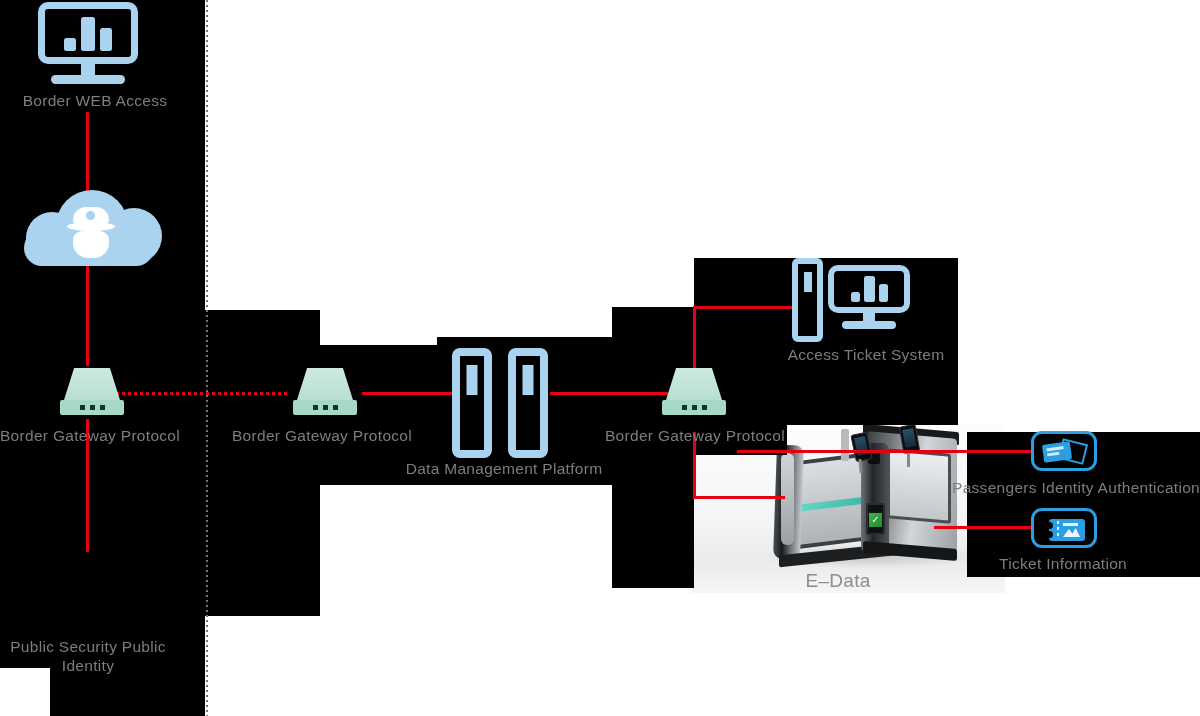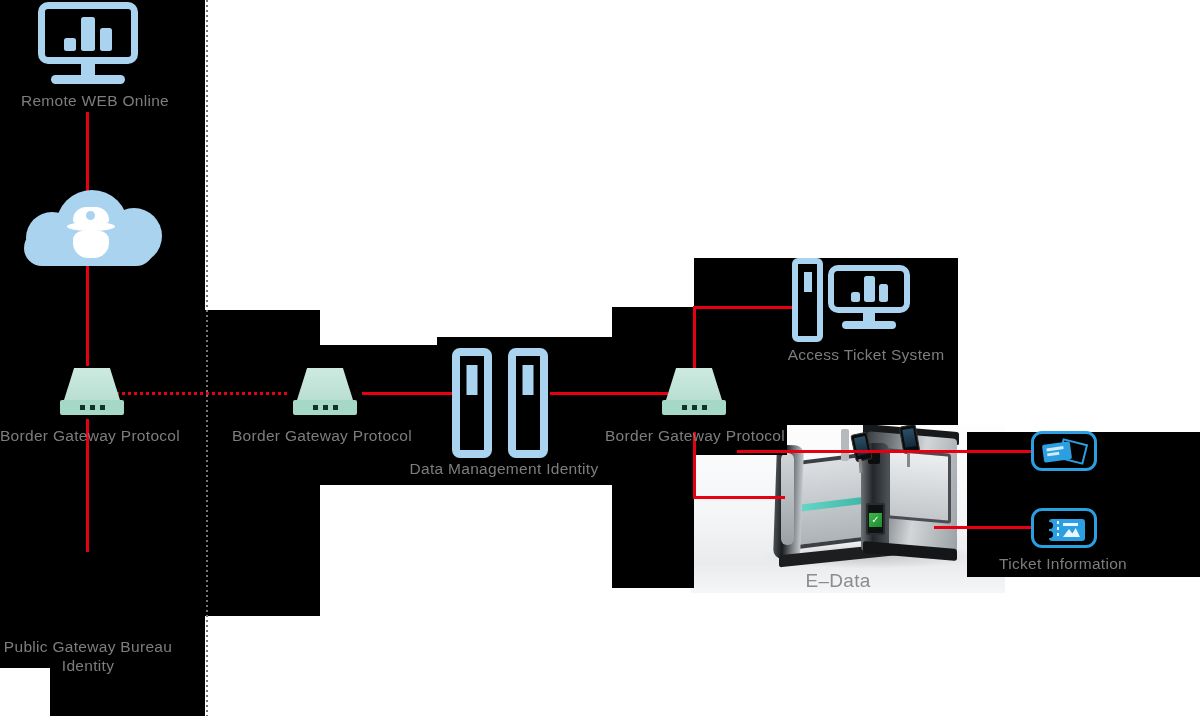--- a/index.html
+++ b/index.html
@@ -215,26 +215,27 @@
   <div class="chip" style="left:1031px;top:508px">
     <div class="ticket">
       <span class="n" style="top:3px"></span>
         <span class="n" style="top:12px"></span>
       <span class="perf"></span>
         <span class="tline"></span>
         <span class="pic"></span>
     </div>
   </div>
 
-  <div class="lbl center" style="left:95px;top:92px">Remote WEB Online</div>
+  <div class="lbl center" style="left:95px;top:92px">Border WEB Access</div>
   <div class="lbl center" style="left:90px;top:427px">Border Gateway Protocol</div>
   <div class="lbl center" style="left:322px;top:427px">Border Gateway Protocol</div>
   <div class="lbl center" style="left:695px;top:427px">Border Gateway Protocol</div>
-  <div class="lbl center" style="left:504px;top:460px">Data Management Identity</div>
+  <div class="lbl center" style="left:504px;top:460px">Data Management Platform</div>
   <div class="lbl center" style="left:866px;top:346px">Access Ticket System</div>
   <div class="lbl center" style="left:88px;top:638px;line-height:18.5px">
-    <div>Public Gateway Bureau</div>
+    <div>Public Security Public</div>
     <div>Identity</div>
   </div>
+  <div class="lbl" style="left:952px;top:479px">Passengers Identity Authentication</div>
   <div class="lbl center" style="left:1063px;top:555px">Ticket Information</div>
   <div class="lbl center" style="left:838px;top:570px;font-size:19px;color:#8c8c8c">E–Data</div>
 
 </div>
 
 </body></html>

